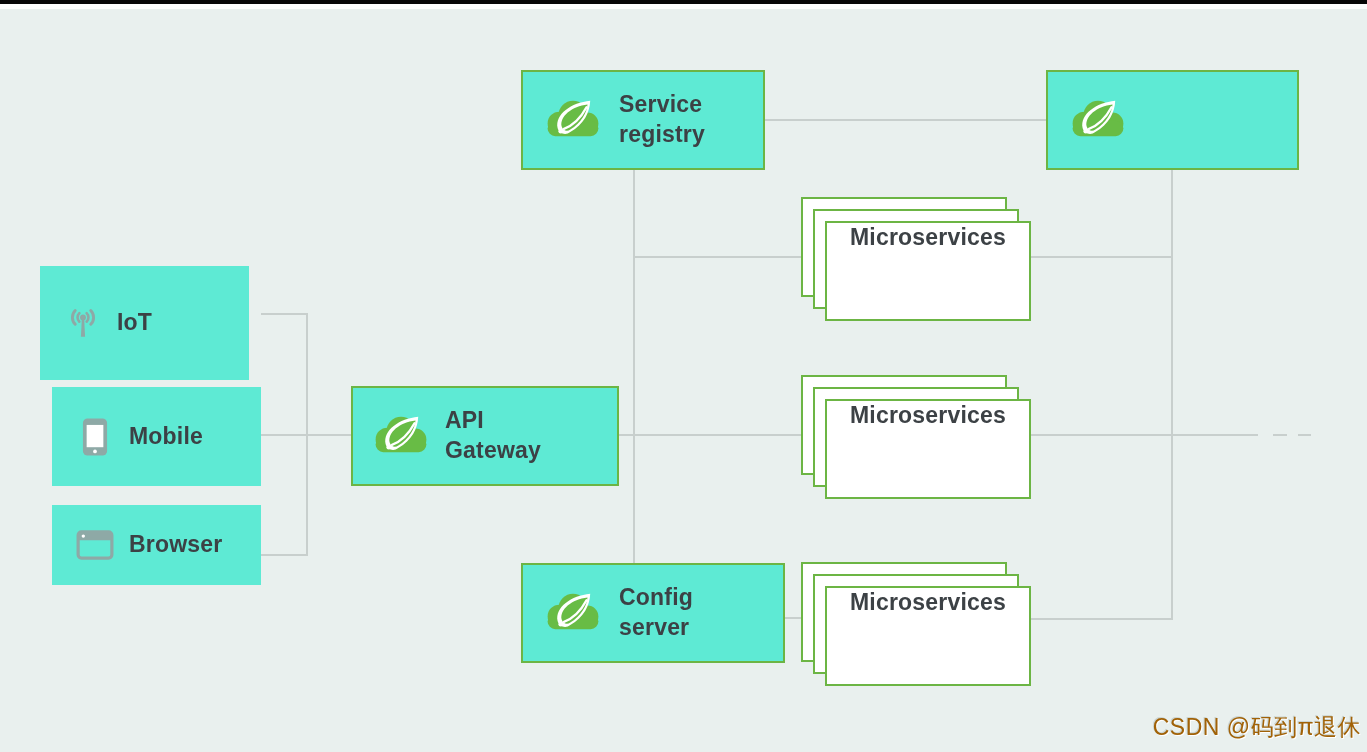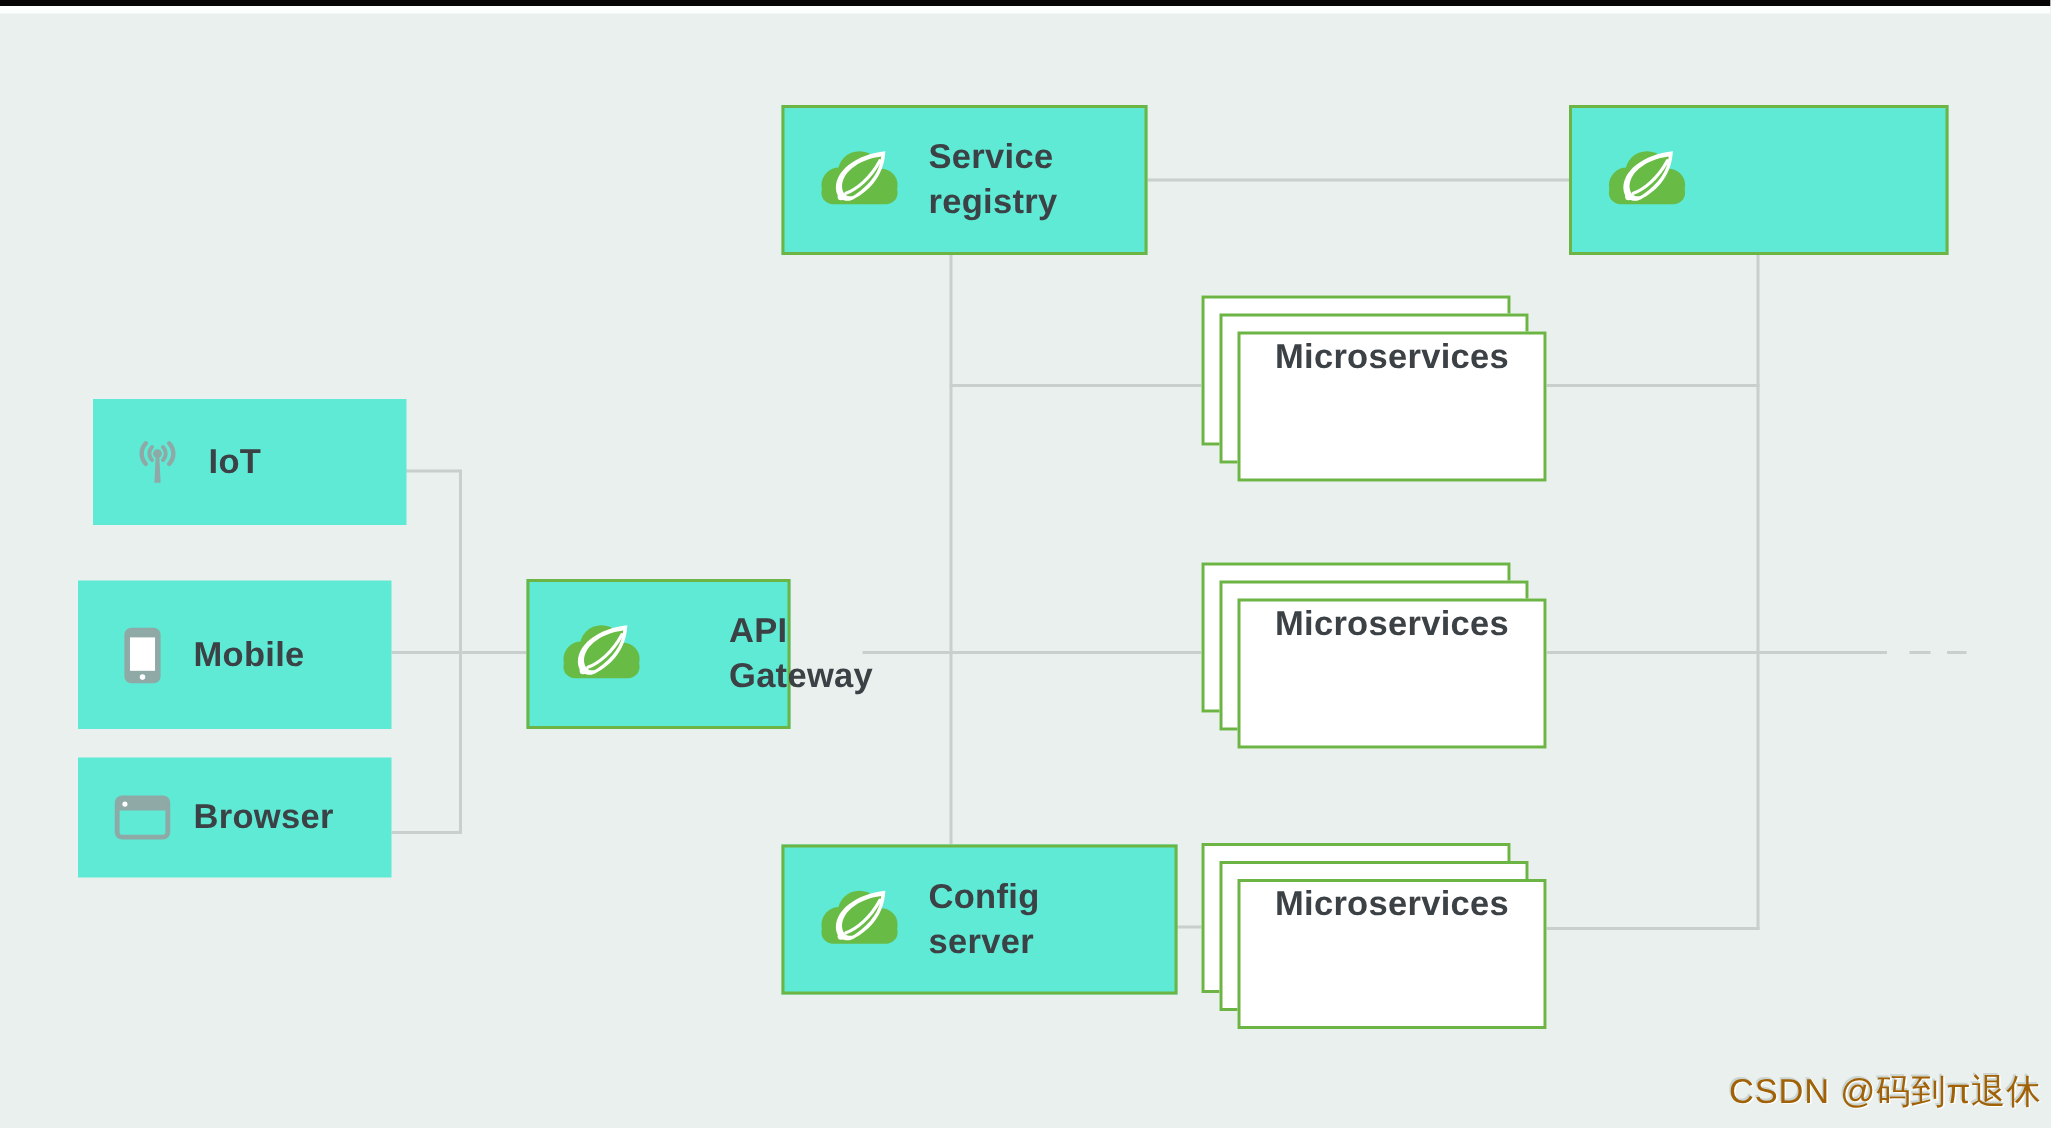--- a/index.html
+++ b/index.html
@@ -54,21 +54,21 @@
 
 <div class="line" style="left:1031px;top:618px;width:142px;height:2px;"></div>
 
 <div class="line" style="left:765px;top:617px;width:37px;height:2px;"></div>
 
 <div class="line" style="left:306px;top:313px;width:2px;height:243px;"></div>
 <div class="line" style="left:261px;top:313px;width:46px;height:2px;"></div>
 <div class="line" style="left:261px;top:434px;width:90px;height:2px;"></div>
 <div class="line" style="left:261px;top:554px;width:46px;height:2px;"></div>
 
-<div class="node" style="left:62px;top:266px;width:209px;height:84px;">
+<div class="node" style="left:40px;top:266px;width:209px;height:114px;">
   <span class="client-icon">
     <svg width="40" height="34" viewBox="0 0 44 36">
       <g stroke="#8EA9A6" fill="none" stroke-linecap="round">
         <path d="M13 3.5 A 11.5 11.5 0 0 0 13 19.5" stroke-width="3.4"></path>
         <path d="M17.8 6.5 A 7 7 0 0 0 17.8 16.5" stroke-width="3"></path>
         <path d="M31 3.5 A 11.5 11.5 0 0 1 31 19.5" stroke-width="3.4"></path>
         <path d="M26.2 6.5 A 7 7 0 0 1 26.2 16.5" stroke-width="3"></path>
       </g>
       <circle cx="22" cy="11.5" r="3.4" fill="#8EA9A6"></circle>
       <path d="M20.6 14 L23.4 14 L24.4 34 L19.6 34 Z" fill="#8EA9A6"></path>
@@ -128,21 +128,21 @@
         <rect x="4" y="27" width="56" height="17" rx="8.5"></rect>
       </g>
       <path d="M51 5 C 30 7, 12 20, 15 35 C 16.5 41.5, 24 43.5, 29 39.5 C 44 31, 50.5 18, 51 5 Z" fill="#FFFFFF"></path>
       <path d="M48 9 C 31 11, 17 22, 19.5 33.5 C 20.8 38, 25.5 39.5, 29 36.8 C 41 29, 47 19, 48 9 Z" fill="#68BC45"></path>
       <path d="M22 36 C 30 33, 40 25, 47 12" stroke="#FFFFFF" stroke-width="2.4" fill="none" stroke-linecap="round"></path>
       <circle cx="18.5" cy="38.5" r="2.6" fill="#FFFFFF"></circle>
     </svg>
   </span>
 </div>
 
-<div class="node spring-node" style="left:351px;top:386px;width:176px;height:100px;gap:41px;">
+<div class="node spring-node" style="left:351px;top:386px;width:268px;height:100px;">
   <span class="spring-logo" style="margin-left:19px;margin-right:15px;">
     <svg width="58" height="44" viewBox="0 0 64 48">
       <g fill="#68BC45">
         <circle cx="17" cy="30" r="13"></circle>
         <circle cx="32" cy="21" r="16"></circle>
         <circle cx="48" cy="30" r="12"></circle>
         <rect x="4" y="27" width="56" height="17" rx="8.5"></rect>
       </g>
       <path d="M51 5 C 30 7, 12 20, 15 35 C 16.5 41.5, 24 43.5, 29 39.5 C 44 31, 50.5 18, 51 5 Z" fill="#FFFFFF"></path>
       <path d="M48 9 C 31 11, 17 22, 19.5 33.5 C 20.8 38, 25.5 39.5, 29 36.8 C 41 29, 47 19, 48 9 Z" fill="#68BC45"></path>

